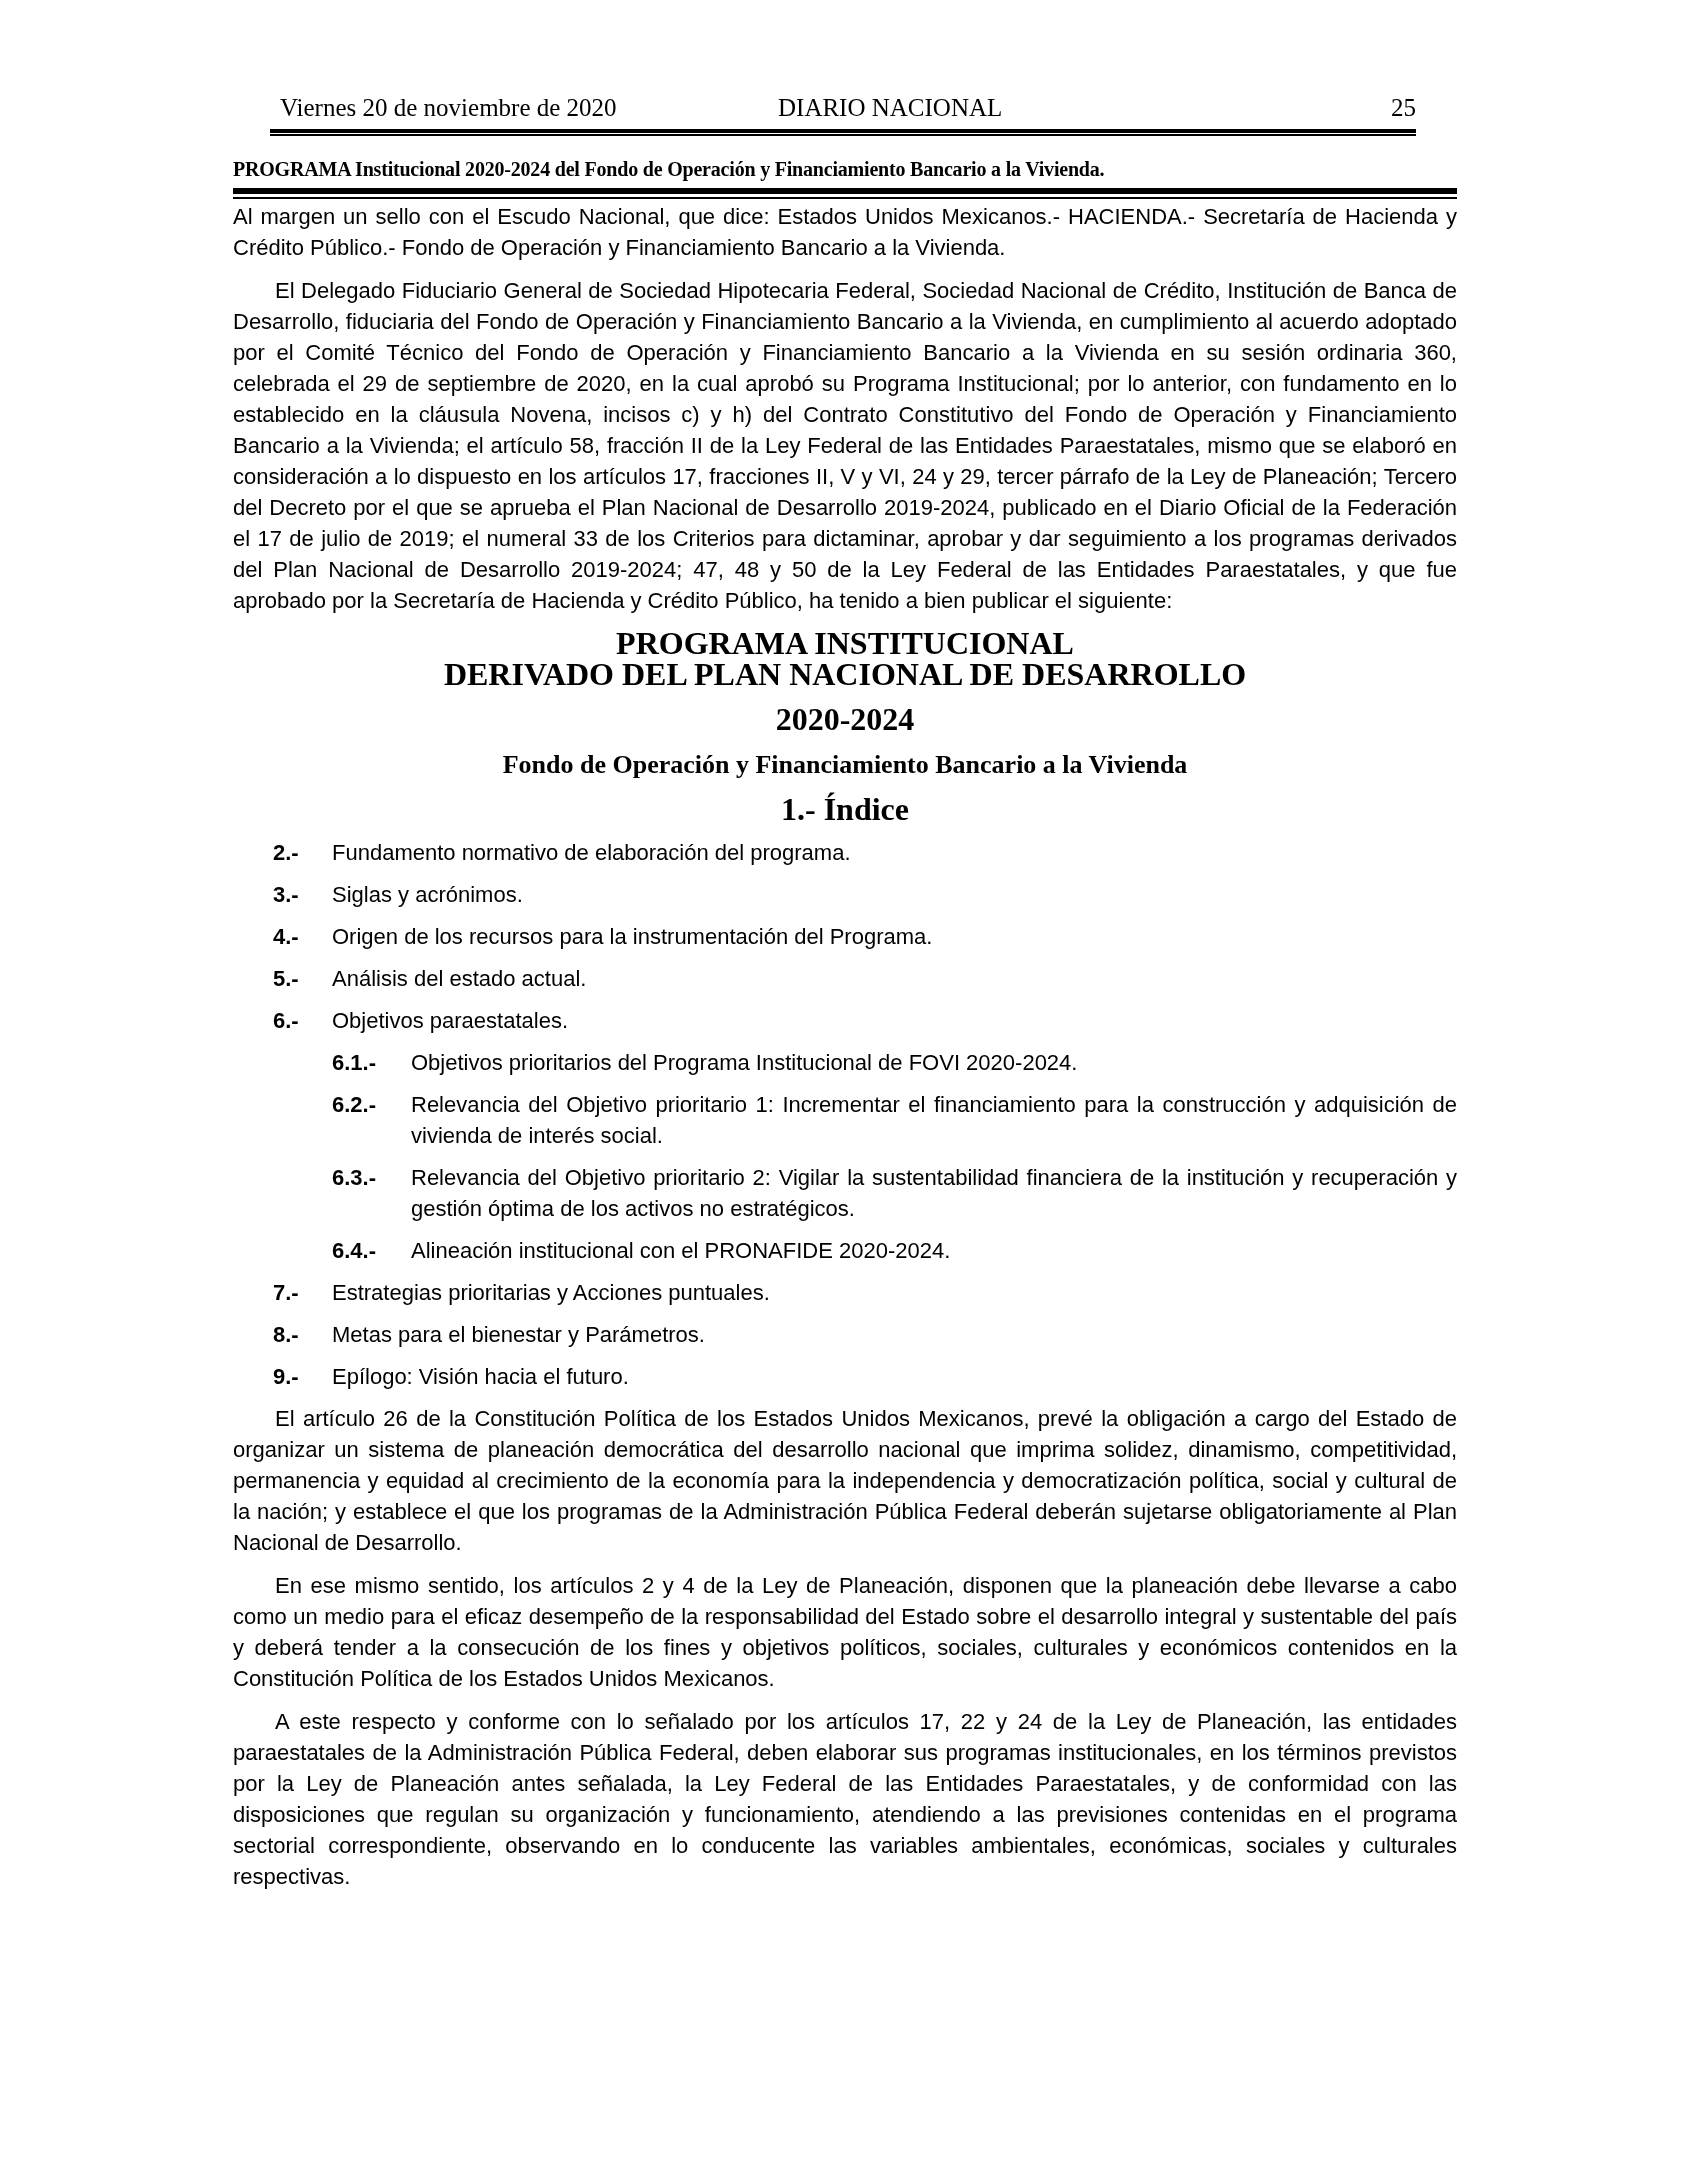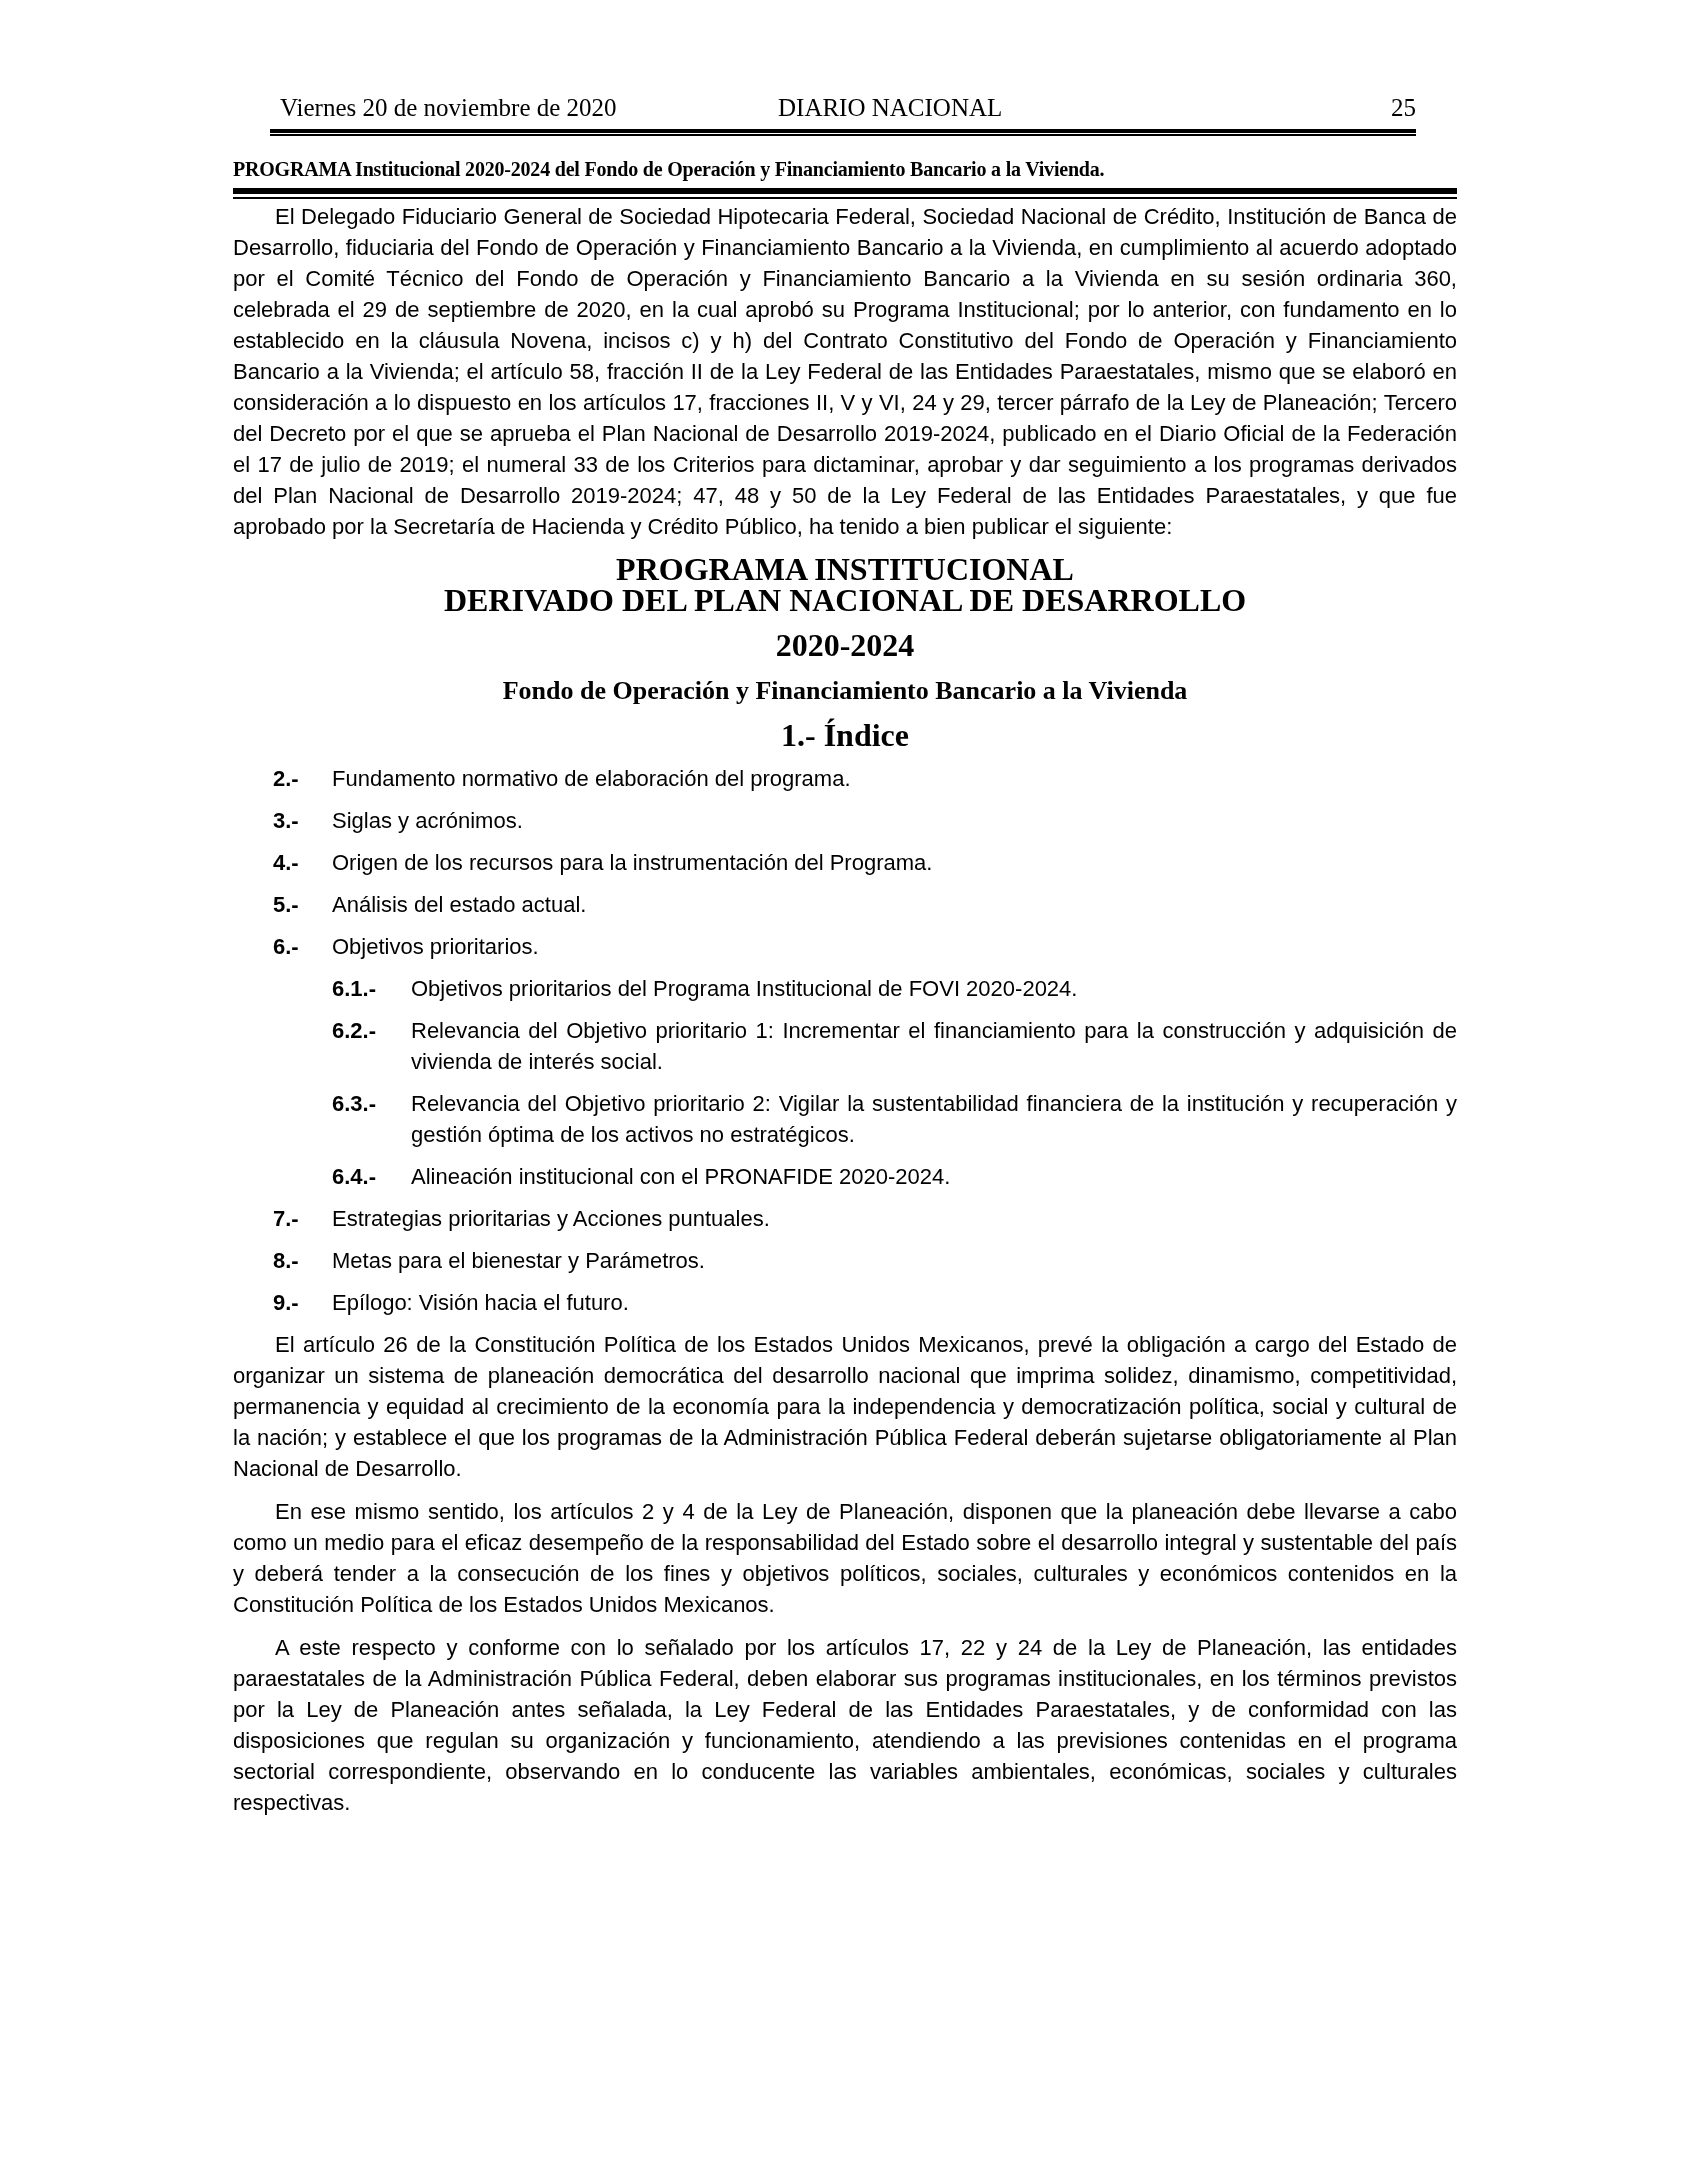--- a/index.html
+++ b/index.html
@@ -55,20 +55,21 @@
     <span class="left">Viernes 20 de noviembre de 2020</span>
     <span class="center">DIARIO NACIONAL</span>
     <span class="right">25</span>
   </div>
   <div class="head-rule"></div>
 
   <div class="doc-title">PROGRAMA Institucional 2020-2024 del Fondo de Operación y Financiamiento Bancario a la Vivienda.</div>
   <div class="title-rule"></div>
 
   <div class="body">
+    <p class="noindent">Al margen un sello con el Escudo Nacional, que dice: Estados Unidos Mexicanos.- HACIENDA.- Secretaría de Hacienda y Crédito Público.- Fondo de Operación y Financiamiento Bancario a la Vivienda.</p>
     <p class="indent">El Delegado Fiduciario General de Sociedad Hipotecaria Federal, Sociedad Nacional de Crédito, Institución de Banca de Desarrollo, fiduciaria del Fondo de Operación y Financiamiento Bancario a la Vivienda, en cumplimiento al acuerdo adoptado por el Comité Técnico del Fondo de Operación y Financiamiento Bancario a la Vivienda en su sesión ordinaria 360, celebrada el 29 de septiembre de 2020, en la cual aprobó su Programa Institucional; por lo anterior, con fundamento en lo establecido en la cláusula Novena, incisos c) y h) del Contrato Constitutivo del Fondo de Operación y Financiamiento Bancario a la Vivienda; el artículo 58, fracción II de la Ley Federal de las Entidades Paraestatales, mismo que se elaboró en consideración a lo dispuesto en los artículos 17, fracciones II, V y VI, 24 y 29, tercer párrafo de la Ley de Planeación; Tercero del Decreto por el que se aprueba el Plan Nacional de Desarrollo 2019-2024, publicado en el Diario Oficial de la Federación el 17 de julio de 2019; el numeral 33 de los Criterios para dictaminar, aprobar y dar seguimiento a los programas derivados del Plan Nacional de Desarrollo 2019-2024; 47, 48 y 50 de la Ley Federal de las Entidades Paraestatales, y que fue aprobado por la Secretaría de Hacienda y Crédito Público, ha tenido a bien publicar el siguiente:</p>
 
     <div class="center-head">PROGRAMA INSTITUCIONAL</div>
     <div class="center-head">DERIVADO DEL PLAN NACIONAL DE DESARROLLO</div>
     <div class="center-head gap">2020-2024</div>
     <div class="center-head gap sub">Fondo de Operación y Financiamiento Bancario a la Vivienda</div>
     <div class="center-head gap">1.- Índice</div>
 
     <ul class="toc">
       <li>
@@ -82,21 +83,21 @@
       <li>
           <span class="num">4.-</span>
           <span class="lbl">Origen de los recursos para la instrumentación del Programa.</span>
         </li>
       <li>
           <span class="num">5.-</span>
           <span class="lbl">Análisis del estado actual.</span>
         </li>
       <li>
           <span class="num">6.-</span>
-          <span class="lbl">Objetivos prioritarios.</span>
+          <span class="lbl">Objetivos paraestatales.</span>
         </li>
       <li class="sub">
           <span class="num">6.1.-</span>
           <span class="lbl">Objetivos prioritarios del Programa Institucional de FOVI 2020-2024.</span>
         </li>
       <li class="sub">
           <span class="num">6.2.-</span>
           <span class="lbl">Relevancia del Objetivo prioritario 1: Incrementar el financiamiento para la construcción y adquisición de vivienda de interés social.</span>
         </li>
       <li class="sub">

